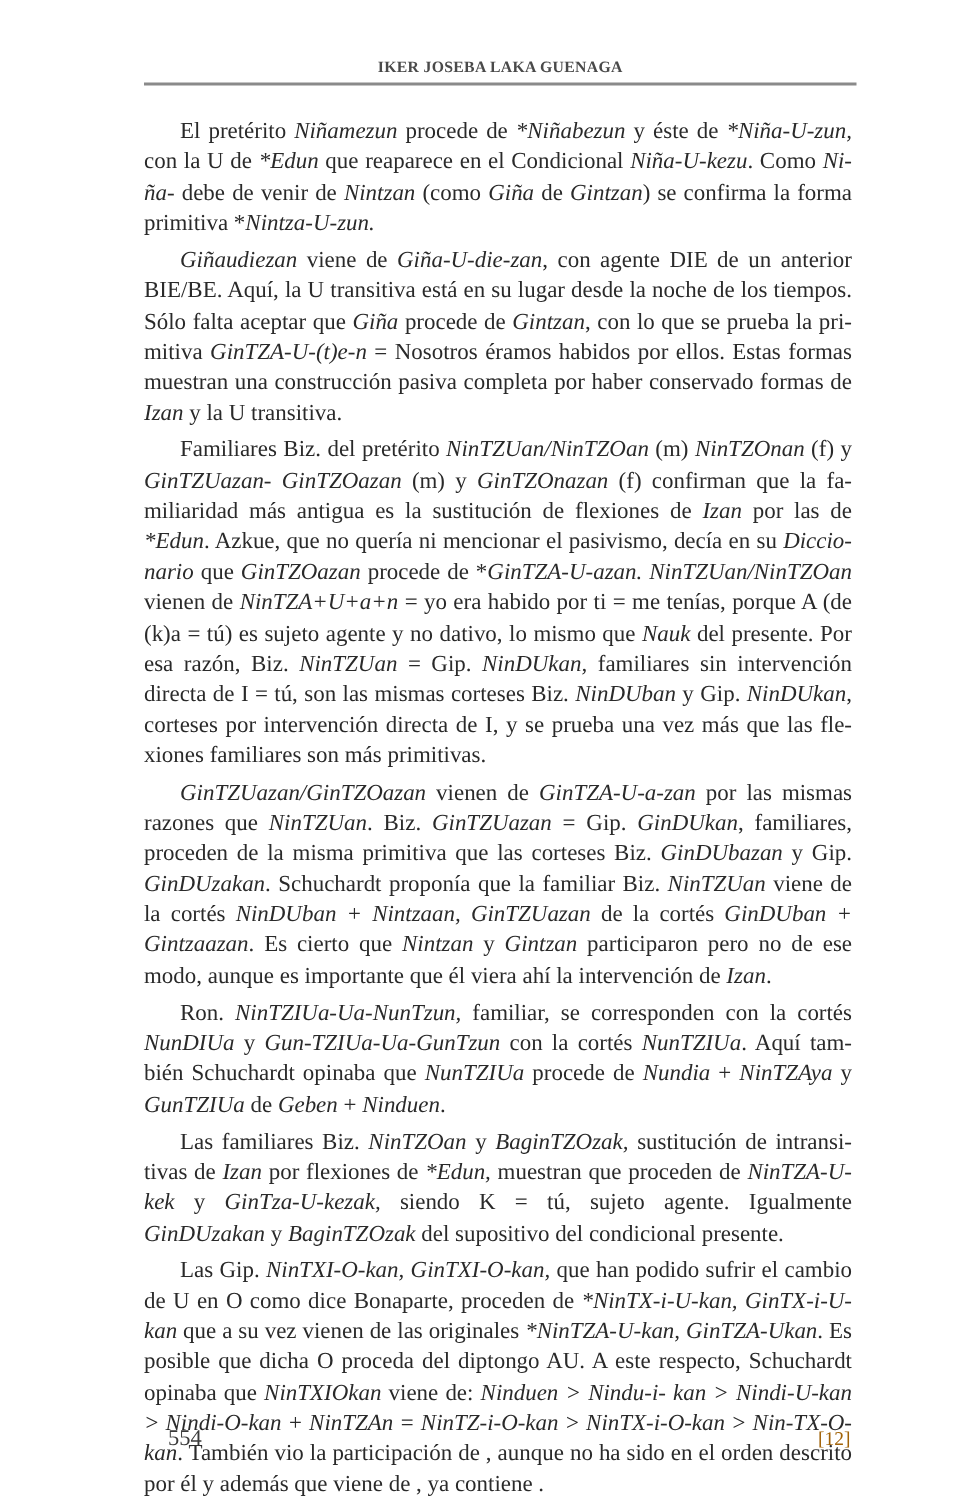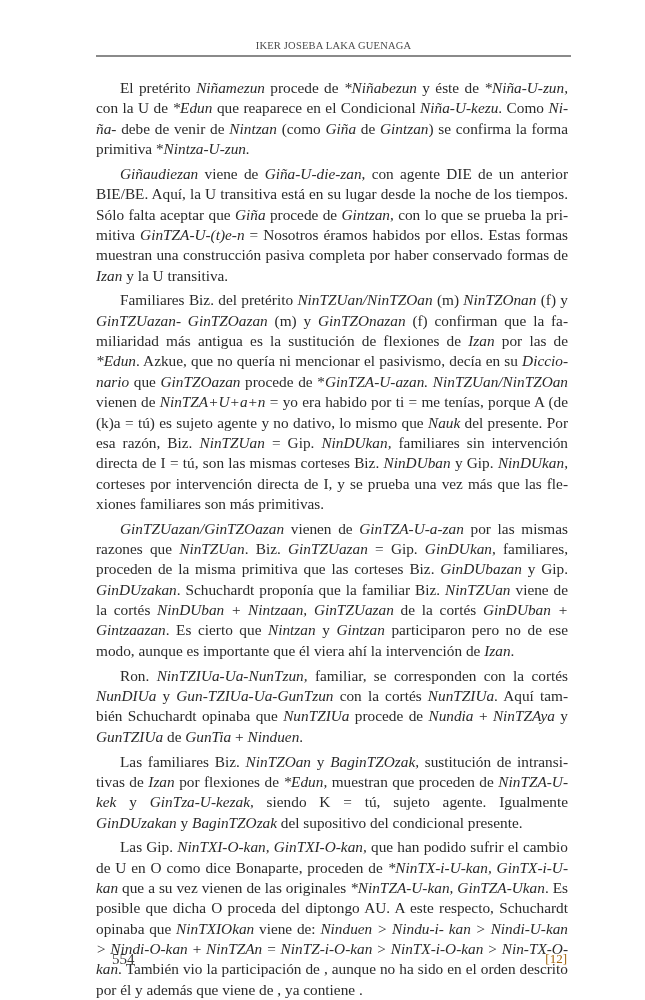--- a/index.html
+++ b/index.html
@@ -1,37 +1,37 @@
 <!DOCTYPE html>
 <html><head>
 <meta charset="utf-8">
 <style>
   html, body { margin: 0; padding: 0; background: #ffffff; }
   body { width: 645px; height: 1000px; position: relative; overflow: hidden;
          font-family: "Liberation Serif", "DejaVu Serif", serif; color: #2a2a2a; }
   .running-head { position: absolute; top: 40px; left: 96px; width: 475px;
-                  text-align: center; font-size: 10.5px; letter-spacing: 0.2px; color: #4a4a4a; }
+                  text-align: center; font-size: 10.5px; letter-spacing: 0.2px; color: #4a4a4a; font-weight: bold; }
   .head-rule { position: absolute; top: 55px; left: 96px; width: 475px; height: 1.5px; background: #8a8a8a; }
   .body-text { position: absolute; top: 78px; left: 96px; width: 472px;
                font-size: 15.3px; line-height: 20.35px; text-align: justify; hyphens: manual; }
   .body-text p { margin: 0 0 4.5px 0; text-indent: 24px; }
   .body-text i { font-style: italic; }
   .folio { position: absolute; top: 951px; left: 112px; font-size: 15px; color: #3a3a3a; }
   .bracket { position: absolute; top: 951px; right: 78px; font-size: 13px; color: #a16207; }
 </style>
 </head>
 <body>
 
 <div class="running-head">IKER JOSEBA LAKA GUENAGA</div>
 <div class="head-rule"></div>
 
 <div class="body-text">
   <p>El pretérito <i>Niñamezun</i> procede de <i>*Niñabezun</i> y éste de <i>*Niña-U-zun,</i> con la U de <i>*Edun</i> que reaparece en el Condicional <i>Niña-U-kezu</i>. Como <i>Ni­ña-</i> debe de venir de <i>Nintzan</i> (como <i>Giña</i> de <i>Gintzan</i>) se confirma la for­ma primitiva *<i>Nintza-U-zun.</i></p>
   <p><i>Giñaudiezan</i> viene de <i>Giña-U-die-zan</i>, con agente DIE de un anterior BIE/BE. Aquí, la U transitiva está en su lugar desde la noche de los tiempos. Sólo falta aceptar que <i>Giña</i> procede de <i>Gintzan</i>, con lo que se prueba la pri­mitiva <i>GinTZA-U-(t)e-n</i> = Nosotros éramos habidos por ellos. Estas formas muestran una construcción pasiva completa por haber conservado formas de <i>Izan</i> y la U transitiva.</p>
   <p>Familiares Biz. del pretérito <i>NinTZUan/NinTZOan</i> (m) <i>NinTZOnan</i> (f) y <i>GinTZUazan- GinTZOazan</i> (m) y <i>GinTZOnazan</i> (f) confirman que la fa­miliaridad más antigua es la sustitución de flexiones de <i>Izan</i> por las de <i>*Edun</i>. Azkue, que no quería ni mencionar el pasivismo, decía en su <i>Diccio­nario</i> que <i>GinTZOazan</i> procede de *<i>GinTZA-U-azan. NinTZUan/NinTZO­an</i> vienen de <i>NinTZA+U+a+n</i> = yo era habido por ti = me tenías, porque A (de (k)a = tú) es sujeto agente y no dativo, lo mismo que <i>Nauk</i> del presente. Por esa razón, Biz. <i>NinTZUan</i> = Gip. <i>NinDUkan,</i> familiares sin intervención directa de I = tú, son las mismas corteses Biz. <i>NinDUban</i> y Gip. <i>NinDUkan</i>, corteses por intervención directa de I, y se prueba una vez más que las fle­xiones familiares son más primitivas.</p>
   <p><i>GinTZUazan/GinTZOazan</i> vienen de <i>GinTZA-U-a-zan</i> por las mismas razones que <i>NinTZUan</i>. Biz. <i>GinTZUazan</i> = Gip. <i>GinDUkan</i>, familiares, proceden de la misma primitiva que las corteses Biz. <i>GinDUbazan</i> y Gip. <i>GinDUzakan</i>. Schuchardt proponía que la familiar Biz. <i>NinTZUan</i> viene de la cortés <i>NinDUban + Nintzaan, GinTZUazan</i> de la cortés <i>GinDUban + Gintzaazan</i>. Es cierto que <i>Nintzan</i> y <i>Gintzan</i> participaron pero no de ese modo, aunque es importante que él viera ahí la intervención de <i>Izan</i>.</p>
-  <p> Ron. <i>NinTZIUa-Ua-NunTzun,</i> familiar, se corresponden con la cortés <i>NunDIUa</i> y <i>Gun-TZIUa-Ua-GunTzun</i> con la cortés <i>NunTZIUa</i>. Aquí tam­bién Schuchardt opinaba que <i>NunTZIUa</i> procede de <i>Nundia</i> + <i>NinTZAya</i> y <i>GunTZIUa</i> de <i>GunTia</i> + <i>Ninduen</i>.</p>
+  <p> Ron. <i>NinTZIUa-Ua-NunTzun,</i> familiar, se corresponden con la cortés <i>NunDIUa</i> y <i>Gun-TZIUa-Ua-GunTzun</i> con la cortés <i>NunTZIUa</i>. Aquí tam­bién Schuchardt opinaba que <i>NunTZIUa</i> procede de <i>Nundia</i> + <i>NinTZAya</i> y <i>GunTZIUa</i> de <i>Geben</i> + <i>Ninduen</i>.</p>
   <p>Las familiares Biz. <i>NinTZOan</i> y <i>BaginTZOzak,</i> sustitución de intransi­tivas de <i>Izan</i> por flexiones de <i>*Edun,</i> muestran que proceden de <i>NinTZA-U­kek</i> y <i>GinTza-U-kezak,</i> siendo K = tú, sujeto agente. Igualmente <i>GinDUzakan</i> y <i>BaginTZOzak</i> del supositivo del condicional presente.</p>
   <p>Las Gip. <i>NinTXI-O-kan, GinTXI-O-kan,</i> que han podido sufrir el cam­bio de U en O como dice Bonaparte, proceden de <i>*NinTX-i-U-kan, Gin­TX-i-U-kan</i> que a su vez vienen de las originales <i>*NinTZA-U-kan, GinTZA-U­kan</i>. Es posible que dicha O proceda del diptongo AU. A este respecto, Schu­chardt opinaba que <i>NinTXIOkan</i> viene de: <i>Ninduen &gt; Nindu-i- kan &gt; Nin­di-U-kan &gt; Nindi-O-kan + NinTZAn = NinTZ-i-O-kan &gt; NinTX-i-O-kan &gt; Nin-TX-O-kan</i>. También vio la participación de , aunque no ha sido en el orden descrito por él y además  que viene de , ya contiene .</p>
 </div>
 
 <div class="folio">554</div>
 <div class="bracket">[12]</div>
 
 </body></html>

